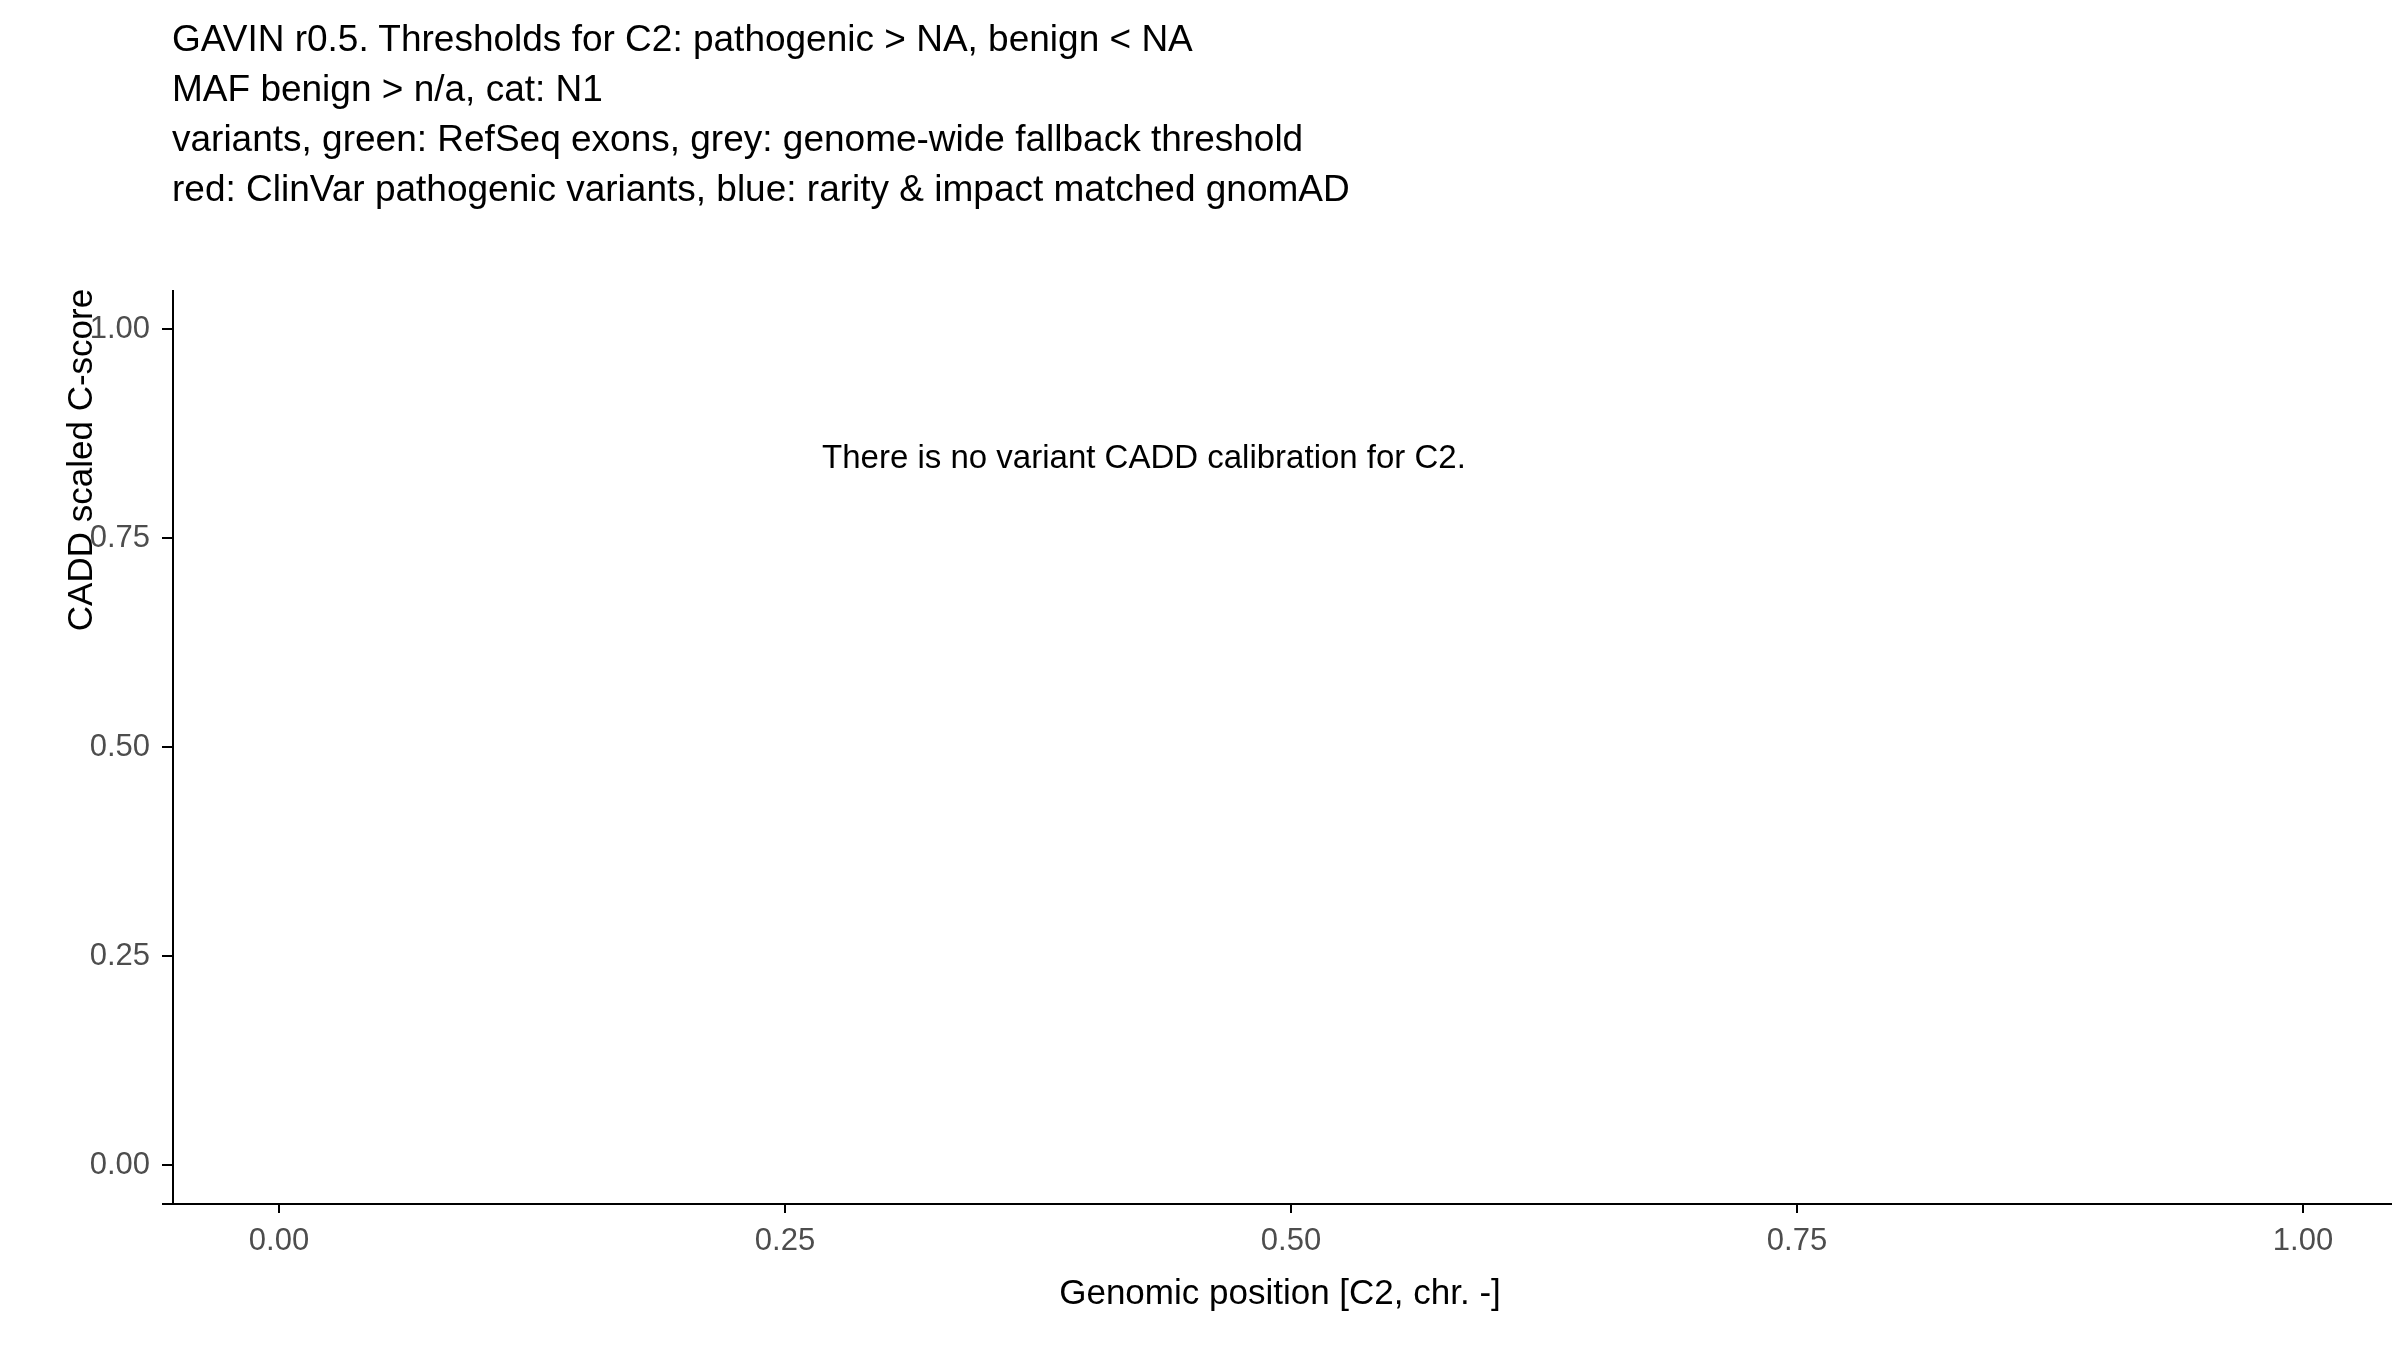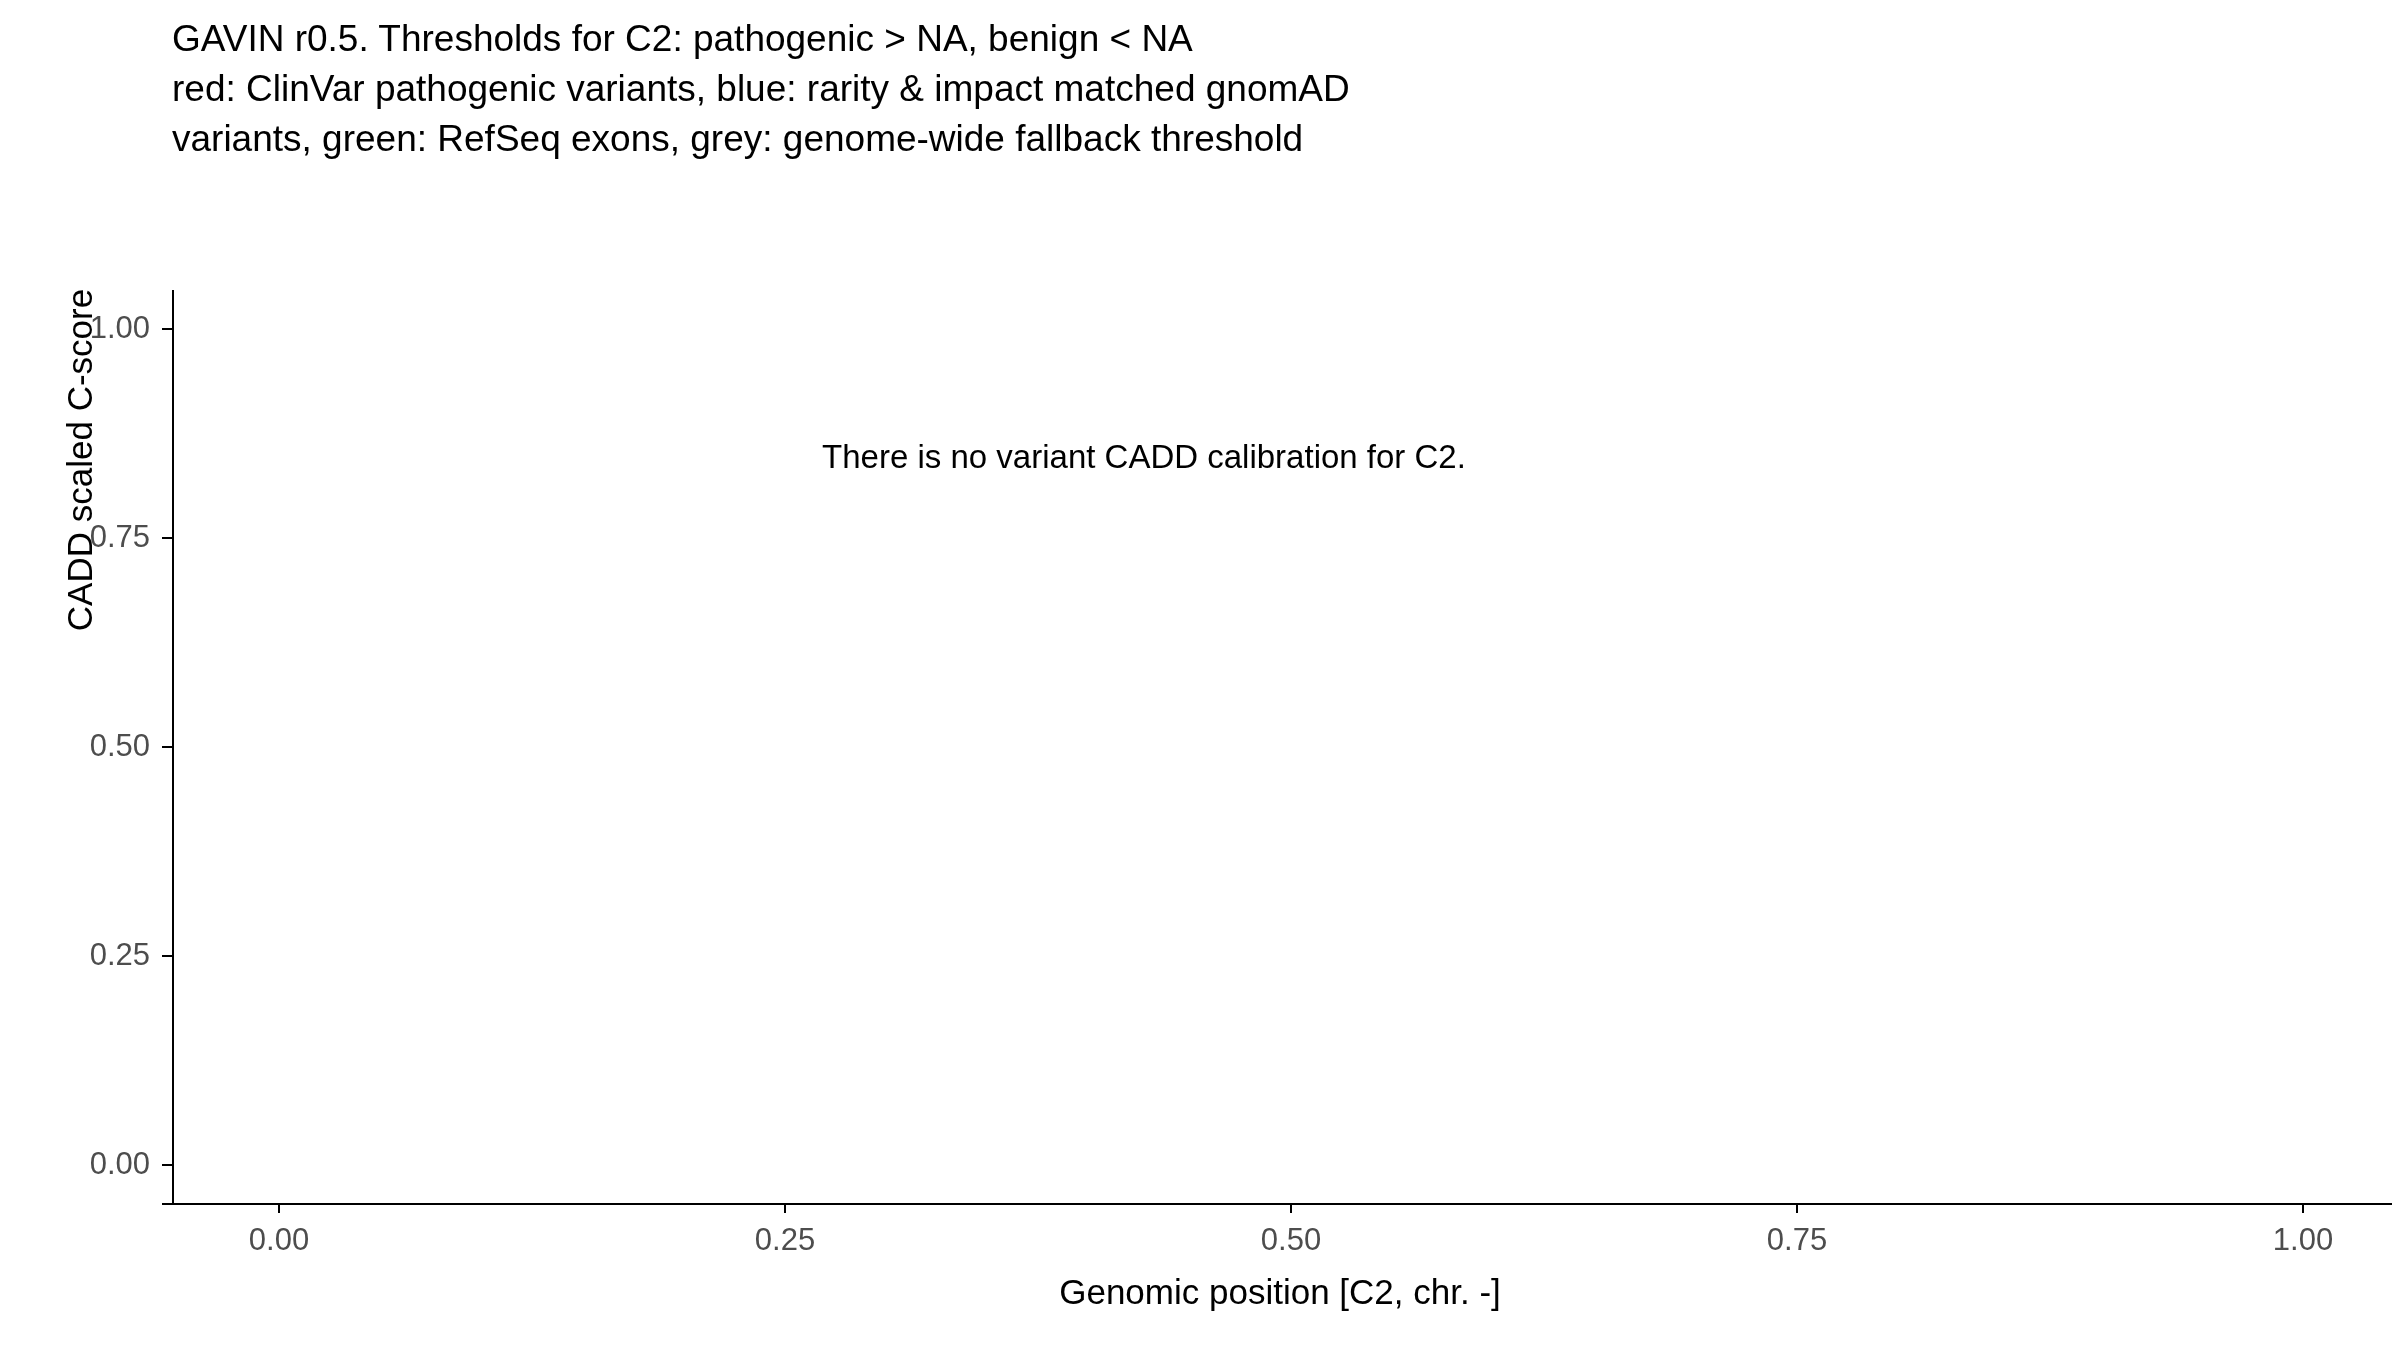--- a/index.html
+++ b/index.html
@@ -131,22 +131,23 @@
     white-space: pre;
   }
 </style>
 </head>
 <body>
 
 <div id="plot-root">
 
   <div class="title-block">
     <div class="title-line">GAVIN r0.5. Thresholds for C2: pathogenic &gt; NA, benign &lt; NA</div>
+    <div class="title-line">MAF benign &gt; n/a, cat: N1</div>
+    <div class="title-line">variants, green: RefSeq exons, grey: genome-wide fallback threshold</div>
     <div class="title-line">red: ClinVar pathogenic variants, blue: rarity &amp; impact matched gnomAD</div>
-    <div class="title-line">variants, green: RefSeq exons, grey: genome-wide fallback threshold</div>
   </div>
 
   <div class="y-axis-title">CADD scaled C-score</div>
 
   <div id="panel"></div>
 
   <div class="axis-line-y"></div>
   <div class="axis-line-x"></div>
 
   <div class="tick-y" style="top:1164px;"></div>

